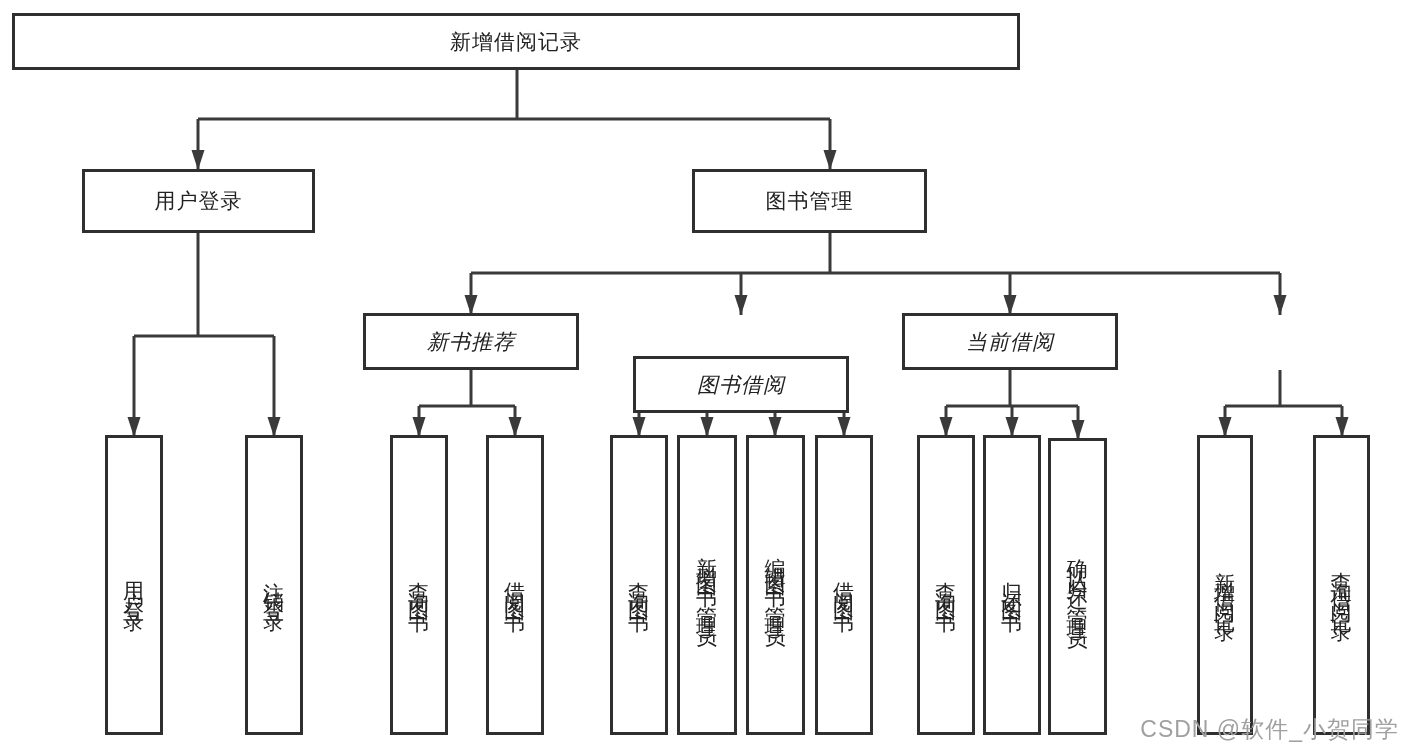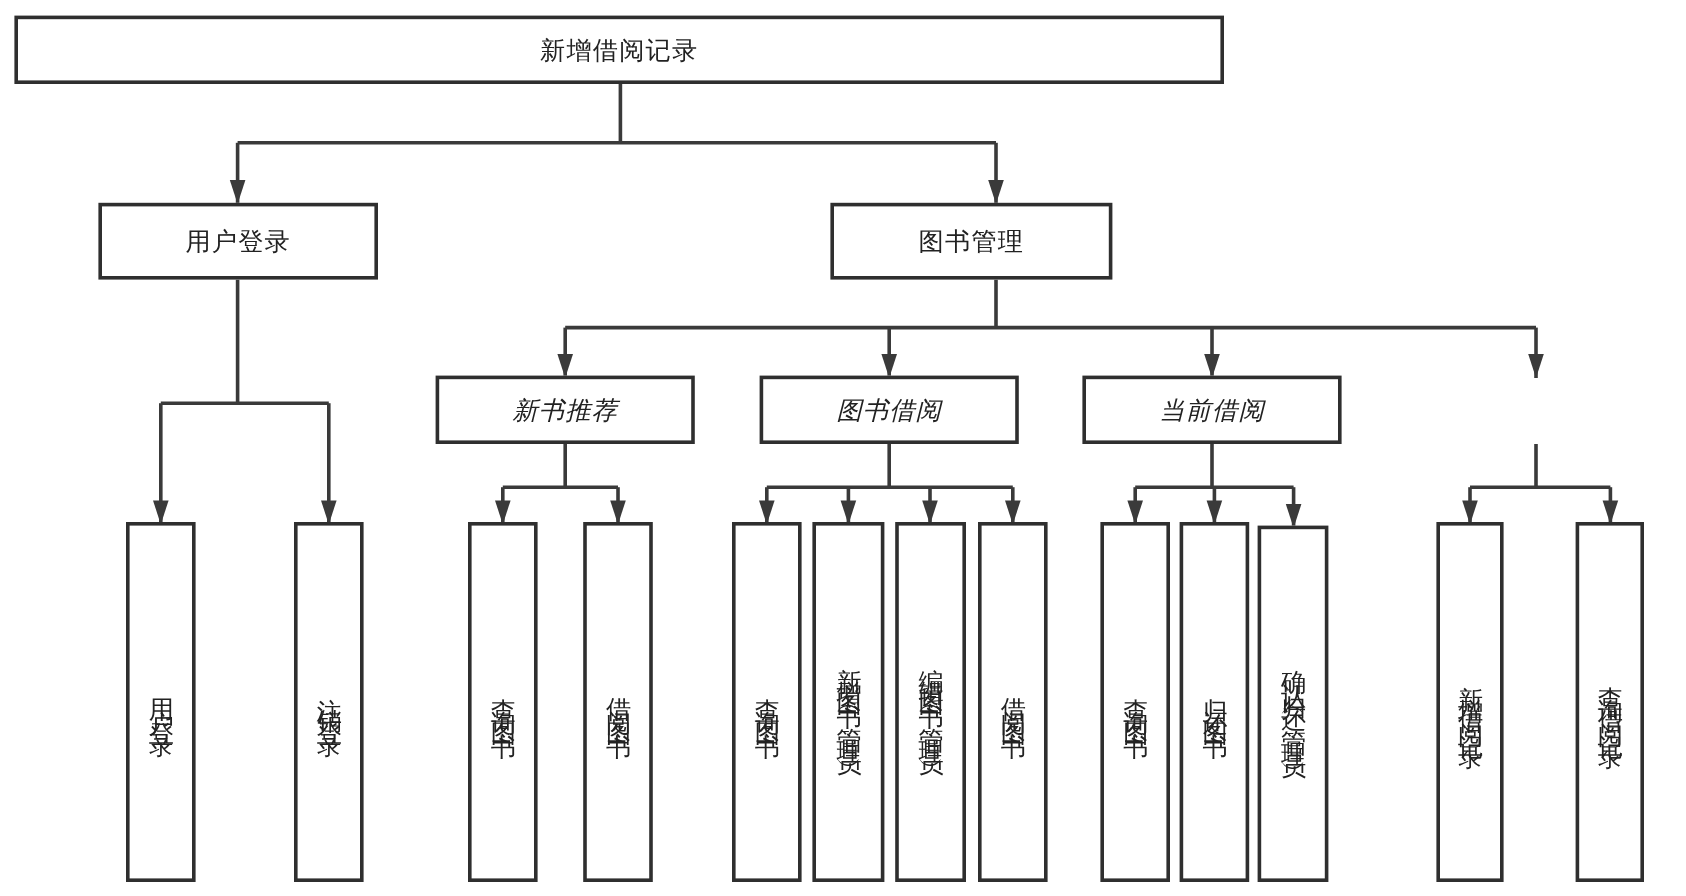--- a/index.html
+++ b/index.html
@@ -97,21 +97,21 @@
   <div class="node hbox lvl2" style="left:82px;width:233px;">
     <span>用户登录</span>
   </div>
   <div class="node hbox lvl2" style="left:692px;width:235px;">
     <span>图书管理</span>
   </div>
 
   <div class="node hbox lvl3" style="left:363px;width:216px;">
     <span>新书推荐</span>
   </div>
-  <div class="node hbox lvl3" style="left:633px;width:216px;">
+  <div class="node hbox lvl3" style="left:633px;width:216px;margin-top:43px;">
     <span>图书借阅</span>
   </div>
   <div class="node hbox lvl3" style="left:902px;width:216px;">
     <span>当前借阅</span>
   </div>
 
   <div class="node vbox" style="left:105px;">
     <span class="vtext">用户登录</span>
   </div>
   <div class="node vbox" style="left:245px;">
@@ -148,14 +148,15 @@
     <span class="vtext">确认归还（管理员）</span>
   </div>
 
   <div class="node vbox" style="left:1197px;width:56px;">
     <span class="vtext">新增借阅记录</span>
   </div>
   <div class="node vbox" style="left:1313px;width:57px;">
     <span class="vtext">查询借阅记录</span>
   </div>
 
+  <div class="watermark">CSDN @软件_小贺同学</div>
 
 </div>
 
 </body></html>

